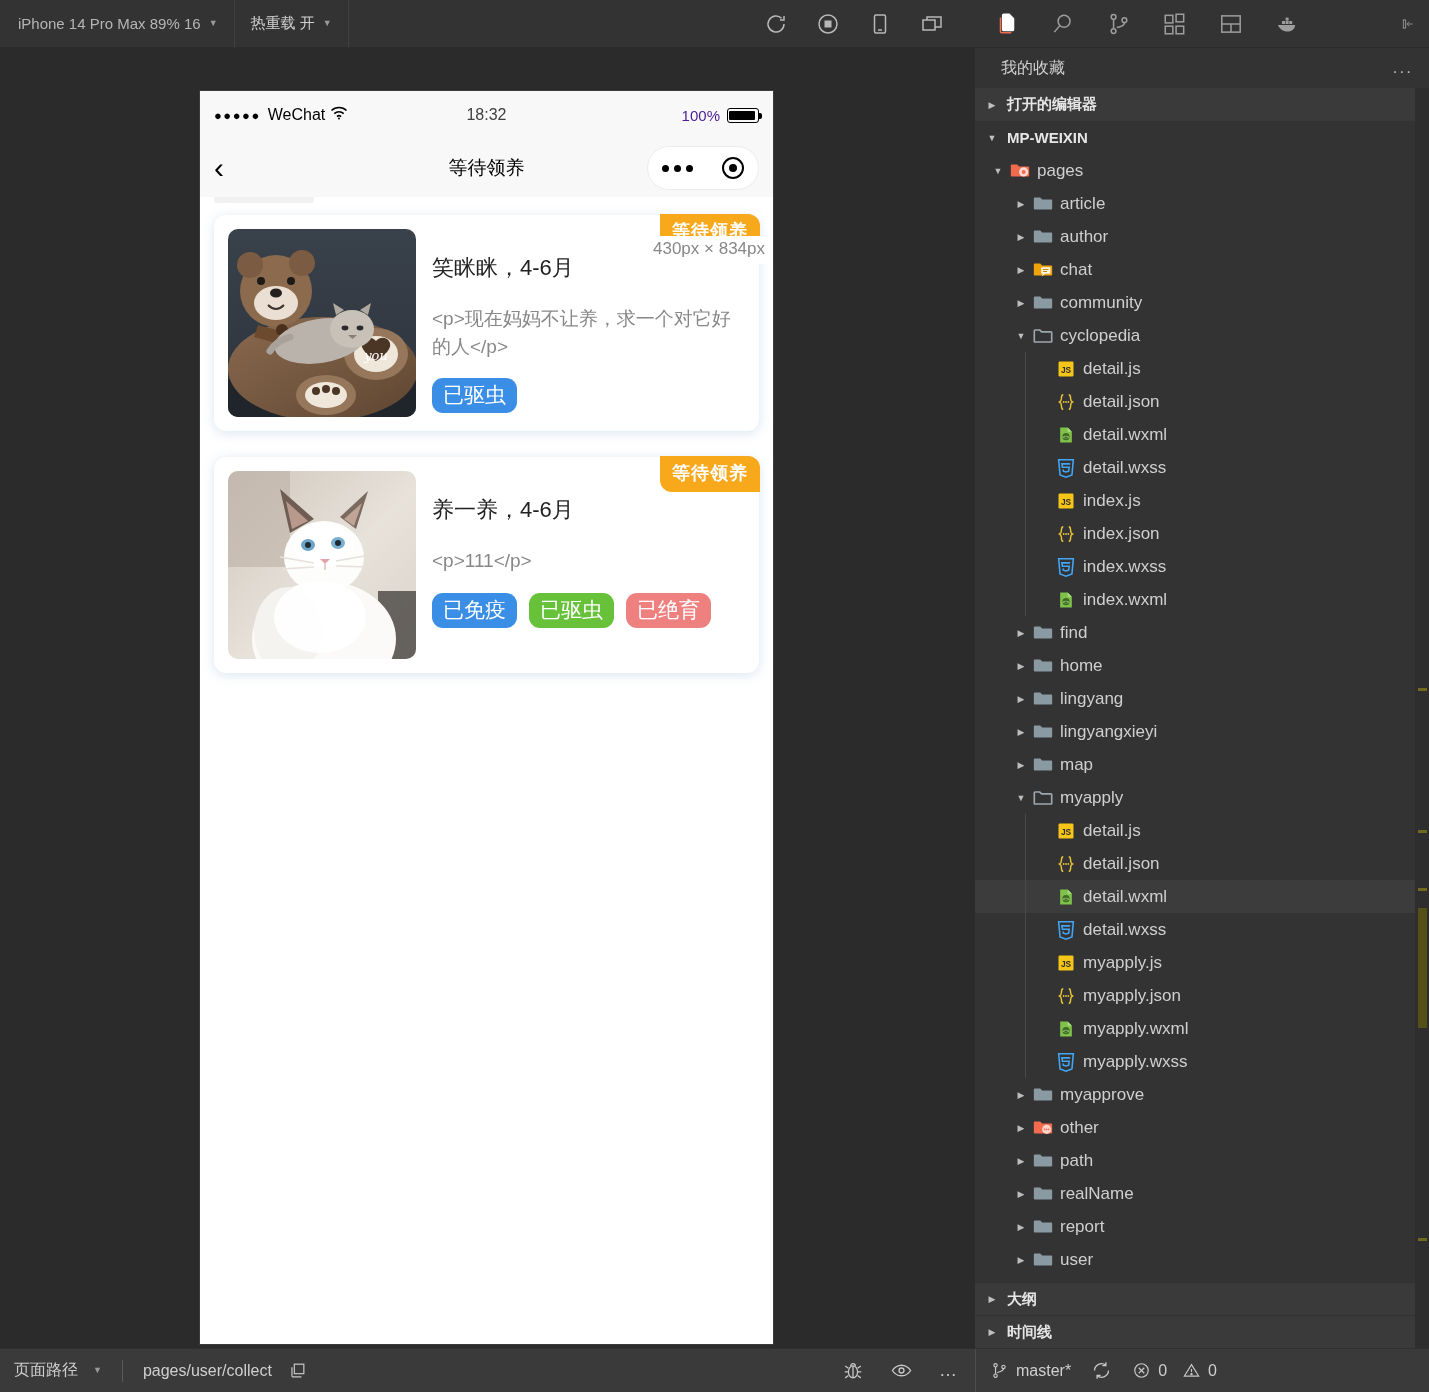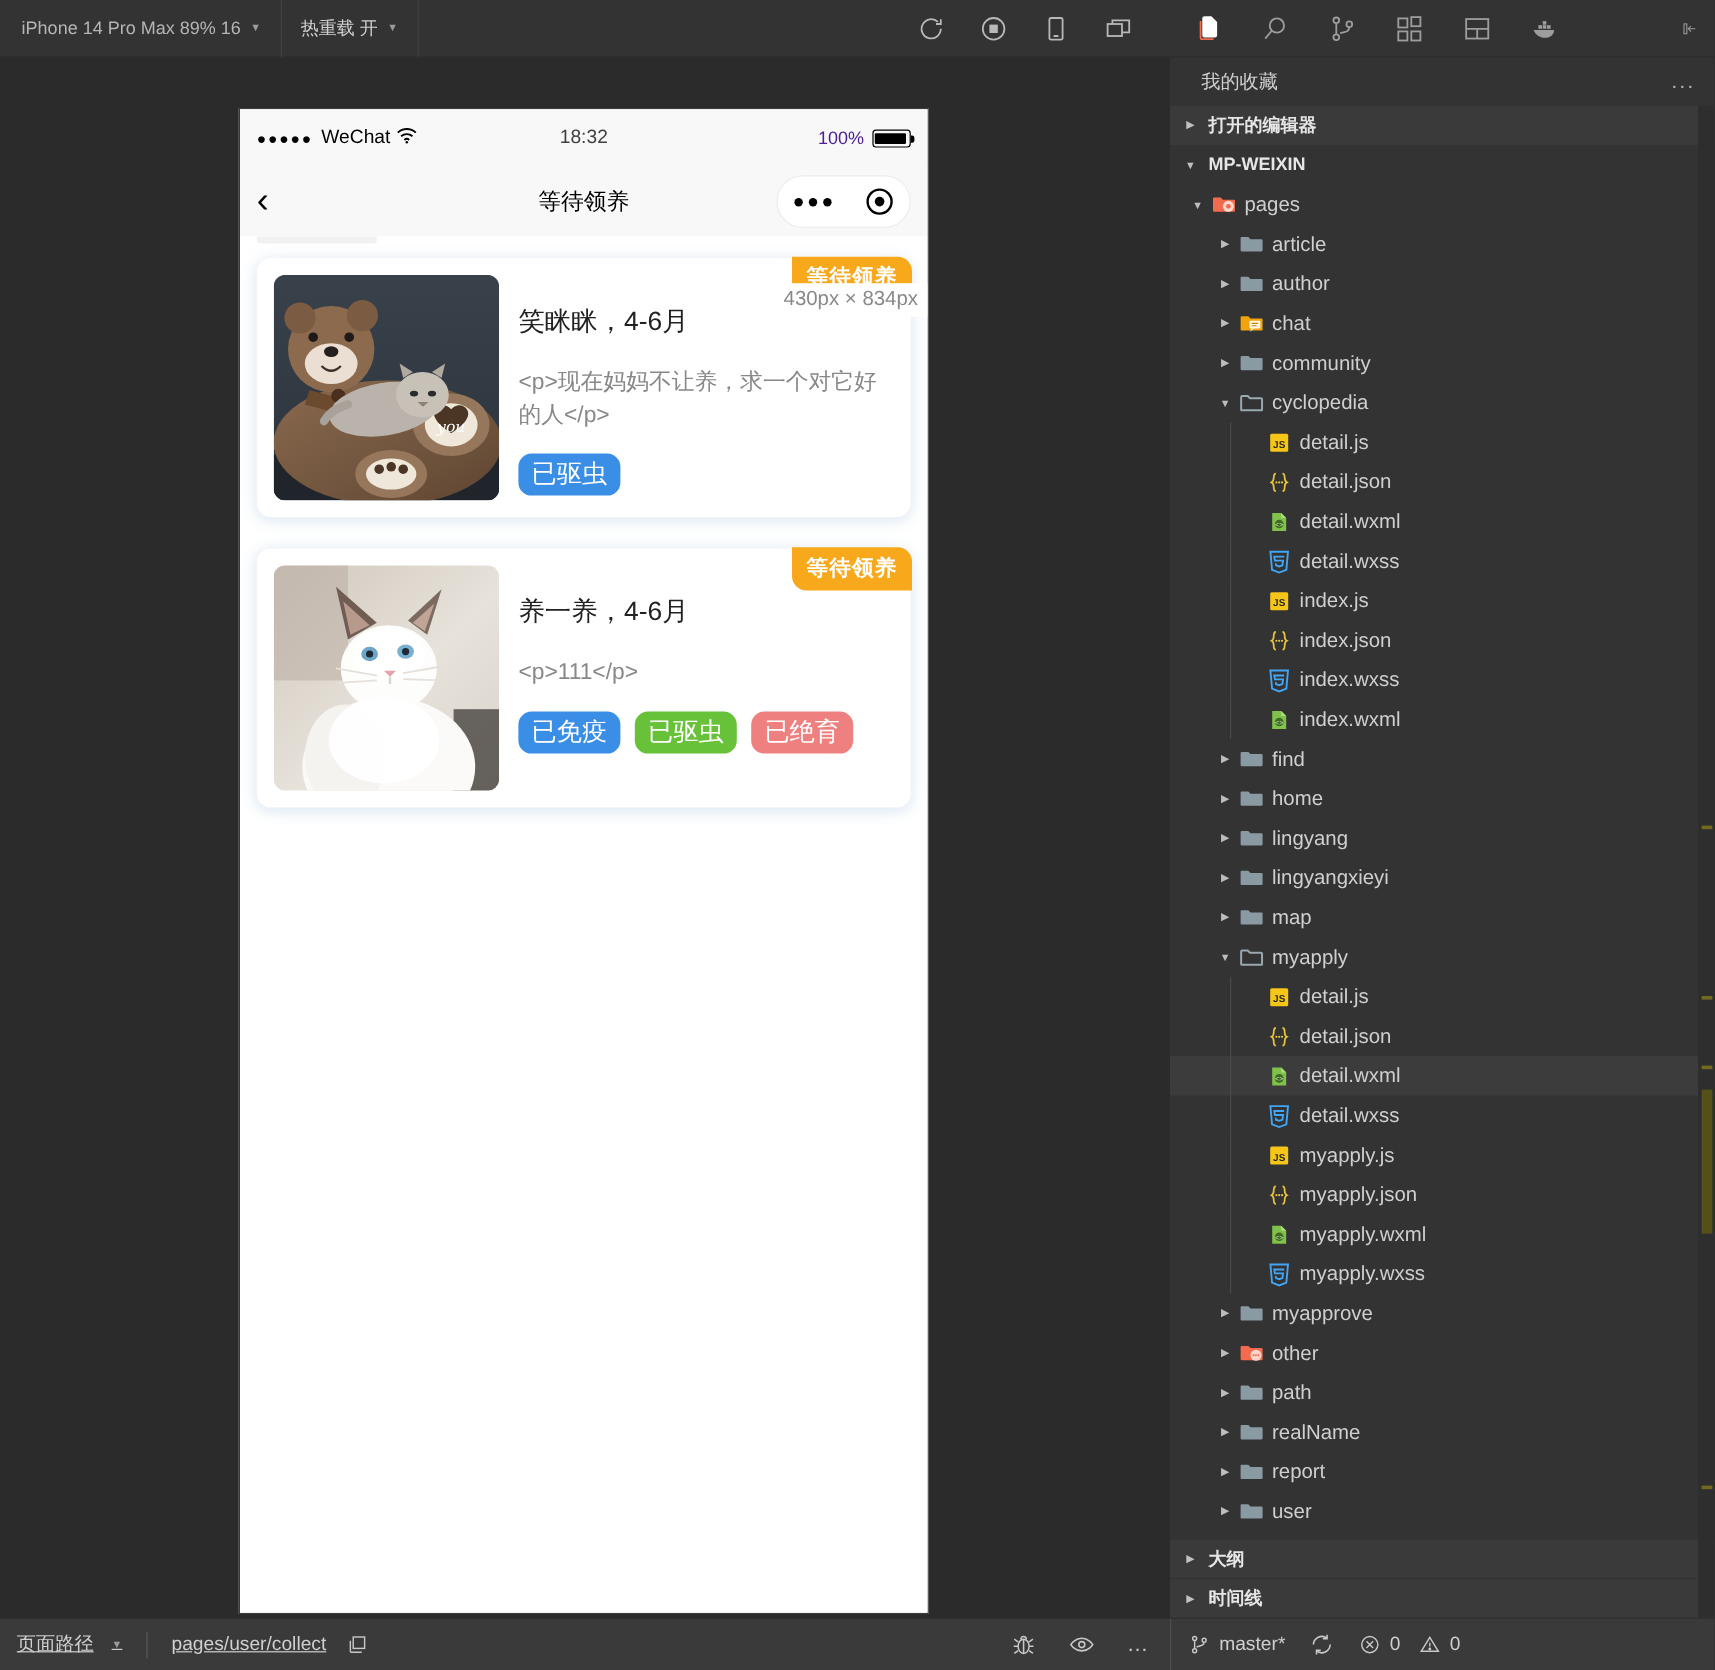--- a/index.html
+++ b/index.html
@@ -142,21 +142,21 @@
     border-top:1px solid #323232;
   }
   .ruler { position:absolute; right:0; top:40px; bottom:0; width:14px; background:#2e2e2e; }
   .ruler i { position:absolute; right:2px; width:9px; height:3px; background:#70691f; display:block; }
 
   
   .statusbar {
     height:44px; flex:0 0 44px; background:#3a3a3a; display:flex; align-items:center;
     font-size:16px; color:#cfcfcf; border-top:1px solid #2f2f2f;
   }
-  .sb-left { display:flex; align-items:center; padding-left:14px; gap:10px;text-decoration:underline; }
+  .sb-left { display:flex; align-items:center; padding-left:14px; gap:10px; }
   .sb-item { display:flex; align-items:center; gap:7px; cursor:pointer; }
   .sb-vsep { width:1px; height:22px; background:#5a5a5a; margin:0 10px; }
   .sb-mid { margin-left:auto; display:flex; align-items:center; gap:26px; padding-right:16px; }
   .sb-ico { display:flex; align-items:center; justify-content:center; color:#c8c8c8; cursor:pointer; }
   .sb-right { width:454px; display:flex; align-items:center; gap:20px; padding-left:14px; border-left:1px solid #4d4d4d; height:44px; }
   .sb-grp { display:flex; align-items:center; gap:7px; cursor:pointer; }
 </style>
 </head>
 <body>
 

